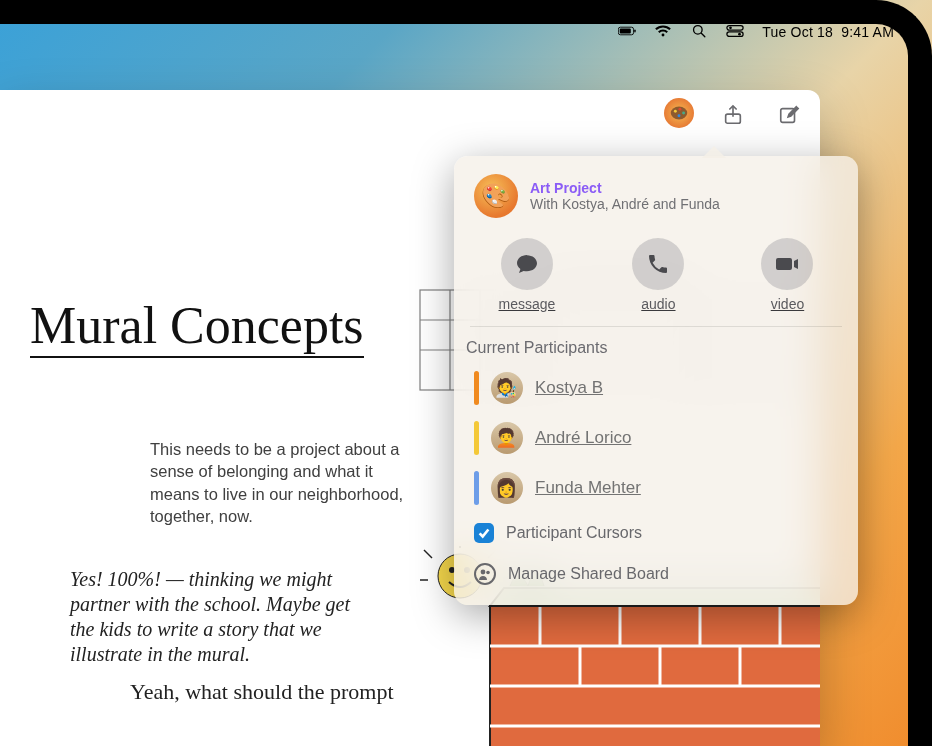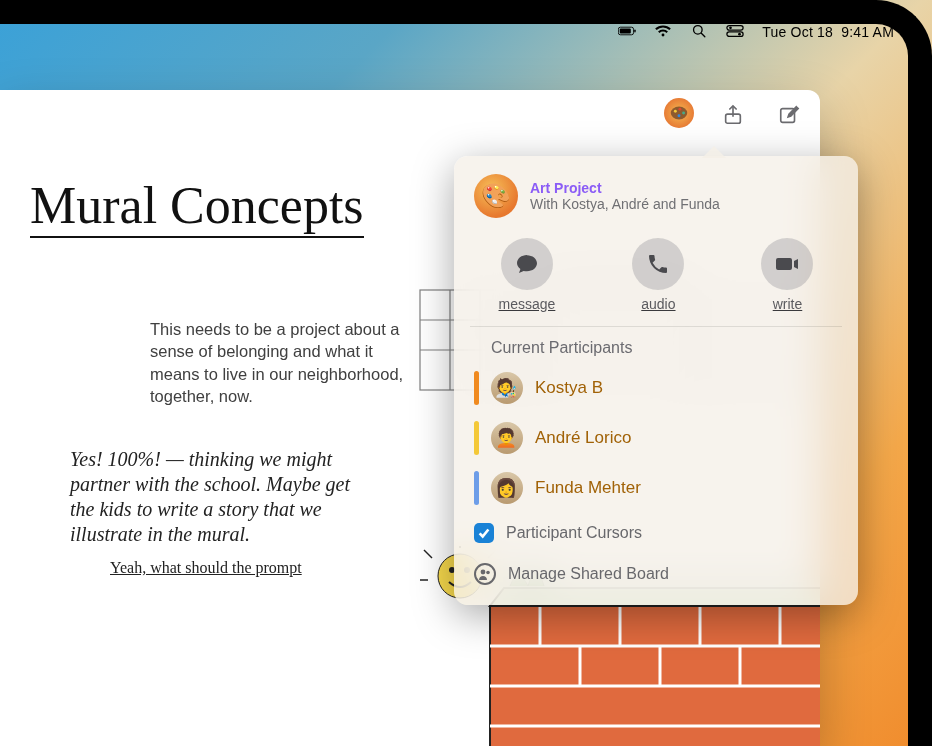--- a/index.html
+++ b/index.html
@@ -69,20 +69,21 @@
 
   .canvas {
     position: absolute;
     top: 60px; left: 0; right:0; bottom:0;
     padding: 30px 30px 0 30px;
   }
   .title-hand {
     font-family: "Brush Script MT", "Segoe Script", cursive;
     font-size: 52px;
     color:#111;
+    margin-top: 120px;
     border-bottom: 2px solid #111;
     display:inline-block;
     padding-bottom: 4px;
     line-height: 1;
   }
   .typed {
     margin-top: 80px;
     width: 260px;
     font-size: 16.5px;
     line-height: 1.35;
@@ -94,26 +95,25 @@
     margin-left: 40px;
     width: 300px;
     font-family: "Segoe Script", "Brush Script MT", cursive;
     font-size: 20px;
     color:#222;
     line-height: 1.25;
     font-style: italic;
   }
   .hand2 {
     margin-top: 12px;
-    margin-left: 80px;
+    margin-left: 100px;
     width: 290px;
     font-family: "Segoe Script", cursive;
-    font-size: 16px;
+    font-size: 22px;
     color:#222;
-    text-decoration:underline;
   }
 
   
   .doodle-bldg {
     position:absolute;
     top: 90px; right: -10px;
     width: 420px; height:160px;
     opacity: .75;
   }
   .doodle-wall {
@@ -171,34 +171,34 @@
     width: 52px; height: 52px;
     border-radius: 50%;
     background: rgba(140,140,146,.35);
     display:flex;align-items:center;justify-content:center;
     margin: 0 auto 6px auto;
   }
   .contact-btn svg { width: 24px; height: 24px; fill:#4a4a4e; }
 
   .divider { height:1px; background: rgba(0,0,0,.1); margin: 0 16px 10px 16px; }
 
-  .section-label { padding: 2px 20px 6px 37px; font-size: 16px; color:#6b6b70; }
+  .section-label { padding: 2px 20px 6px 12px; font-size: 16px; color:#6b6b70; }
 
   .participant {
     display:flex; align-items:center; gap:12px;
     padding: 8px 20px;
   }
   .participant .bar { width: 5px; height: 34px; border-radius: 3px; }
   .participant .pavatar {
     width: 32px; height:32px; border-radius:50%;
     background: linear-gradient(#d9c7a8,#b99a70);
     display:flex;align-items:center;justify-content:center;
     font-size:18px;
   }
-  .participant .pname { font-size: 17px; color:#a16207; }
+  .participant .pname { font-size: 17px; color:#737373;text-decoration:underline; }
 
   .checkbox-row, .manage-row {
     display:flex; align-items:center; gap:12px;
     padding: 10px 20px;
     font-size: 16px; color:#68686c;text-align:center;
   }
   .checkbox {
     width: 20px; height:20px;
     border-radius: 5px;
     background:#1a82d6;
@@ -364,21 +364,21 @@
           </svg>
         </div>
       <span>audio</span>
     </div>
     <div class="contact-btn">
       <div class="circle">
           <svg viewBox="0 0 24 24">
             <path d="M3 6h12a2 2 0 012 2v8a2 2 0 01-2 2H3a2 2 0 01-2-2V8a2 2 0 012-2zm16 3l4-2v10l-4-2z"></path>
           </svg>
         </div>
-      <span>write</span>
+      <span>video</span>
     </div>
   </div>
 
   <div class="divider"></div>
 
   <div class="section-label">Current Participants</div>
 
   <div id="participants-container">
       <div class="participant">
         <div class="bar" style="background:#f08a1f"></div>

